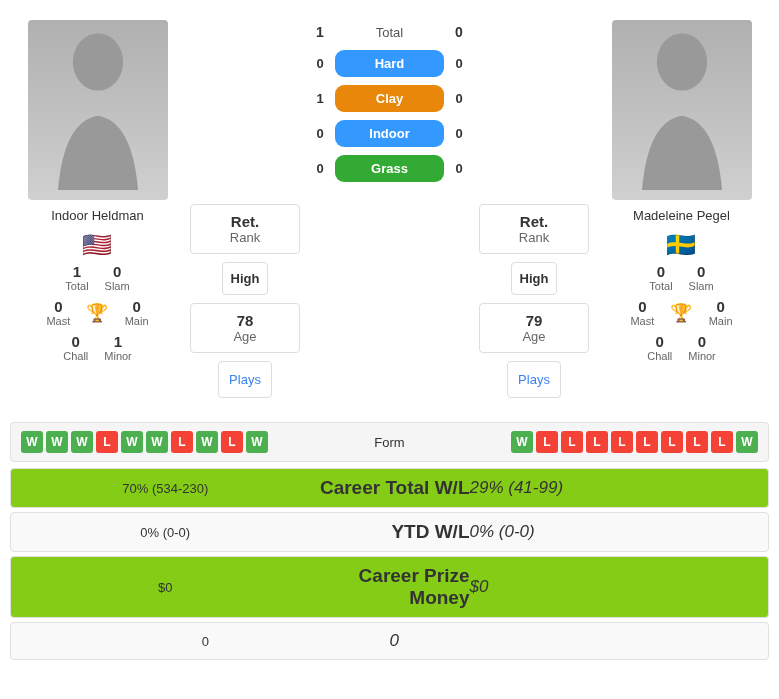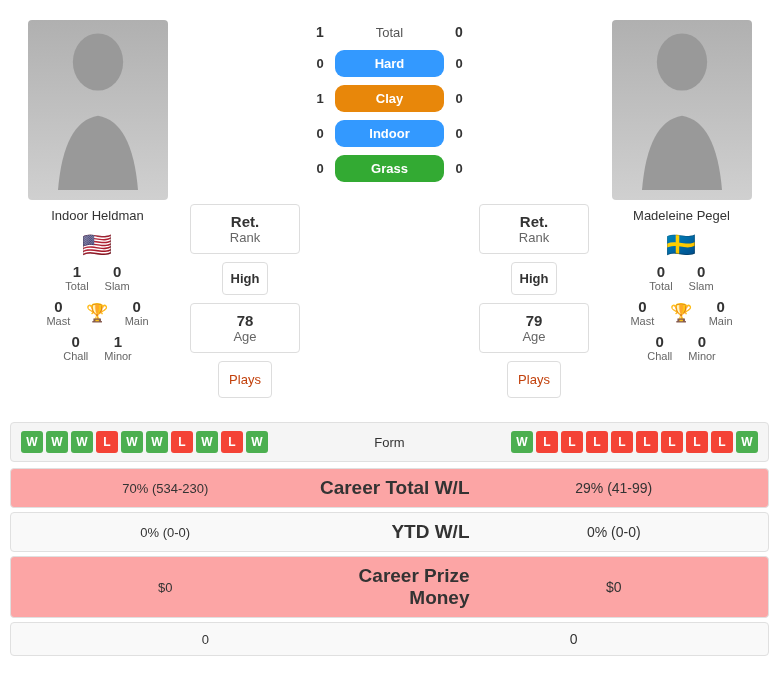--- a/index.html
+++ b/index.html
@@ -207,21 +207,21 @@
       font-weight: bold;
       color: #333;
     }
 
     .plays-box {
       border: 1px solid #ddd;
       border-radius: 4px;
       padding: 10px;
       text-align: center;
       background: #fff;
-      color: #c2410c;
+      color: #3b82f6;
       font-size: 13px;
       margin: 4px 0;
     }
 
     
     .right-middle-stats {
       flex: 0 0 120px;
       display: flex;
       flex-direction: column;
       align-items: center;
@@ -267,21 +267,21 @@
       font-size: 12px;
     }
 
     .form-w { background: #4caf50; }
     .form-l { background: #f44336; }
 
     
     .stats-row {
       display: flex;
       align-items: center;
-      background: #fca5a5;
+      background: #84cc16;
       border: 1px solid #e0e0e0;
       border-radius: 4px;
       padding: 8px 10px;
       margin-bottom: 4px;
     }
 
     .stats-row-alt {
       background: #f9f9f9;
     }
 
@@ -295,23 +295,24 @@
     .stats-center-label {
       flex: 0 0 160px;
       text-align: right;
       font-weight: bold;
       color: #333;
       font-size: 19px;
     }
 
     .stats-right {
       flex: 1;
-      text-align: center;
-      color: #333;
-      font-size: 14px;
+      text-align: left;
+      color: #333;
+      font-size: 17px;
+      font-style: italic;
     }
 
     .flag-emoji {
       font-size: 24px;
       margin-bottom: 4px;
     }
   </style>
 </head>
 <body>
 

